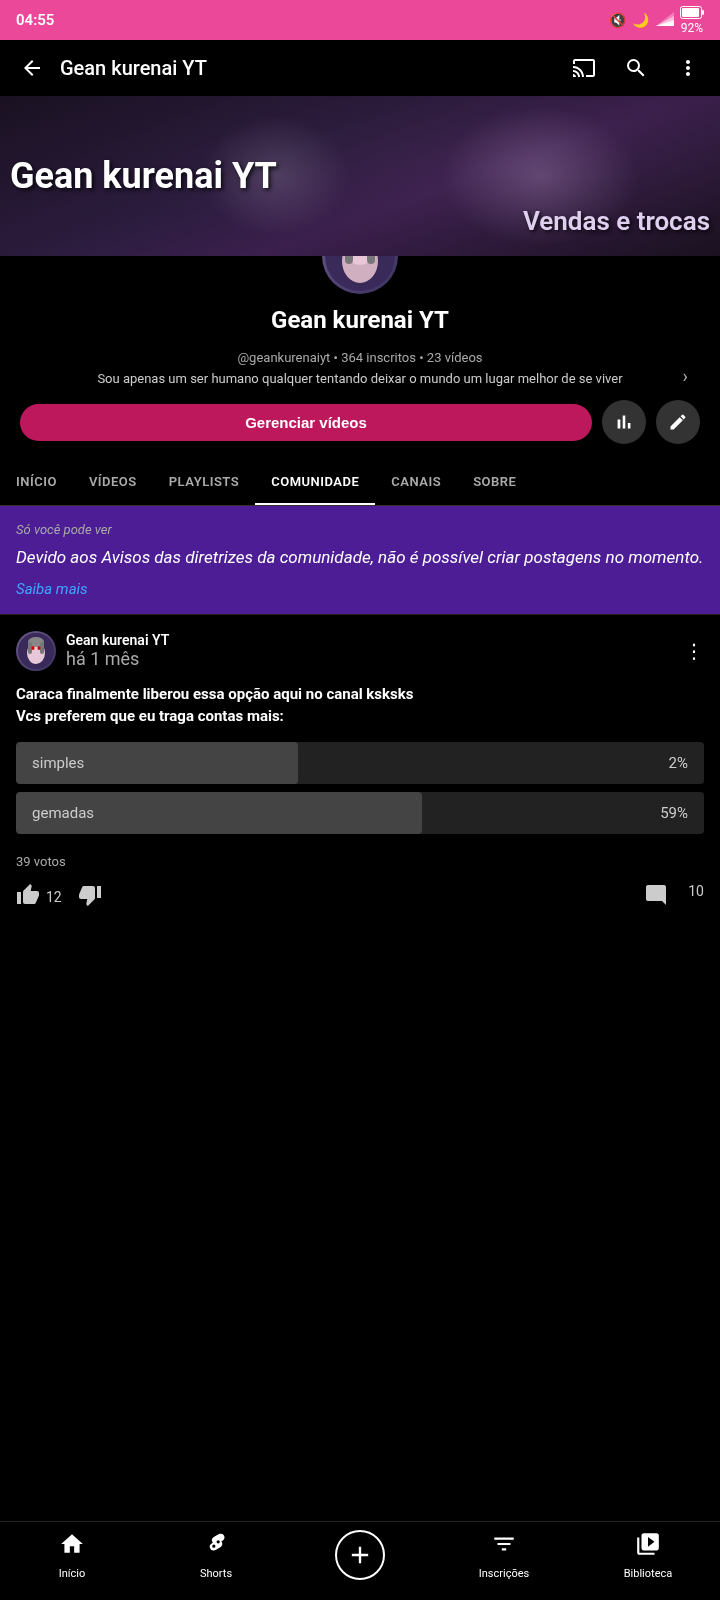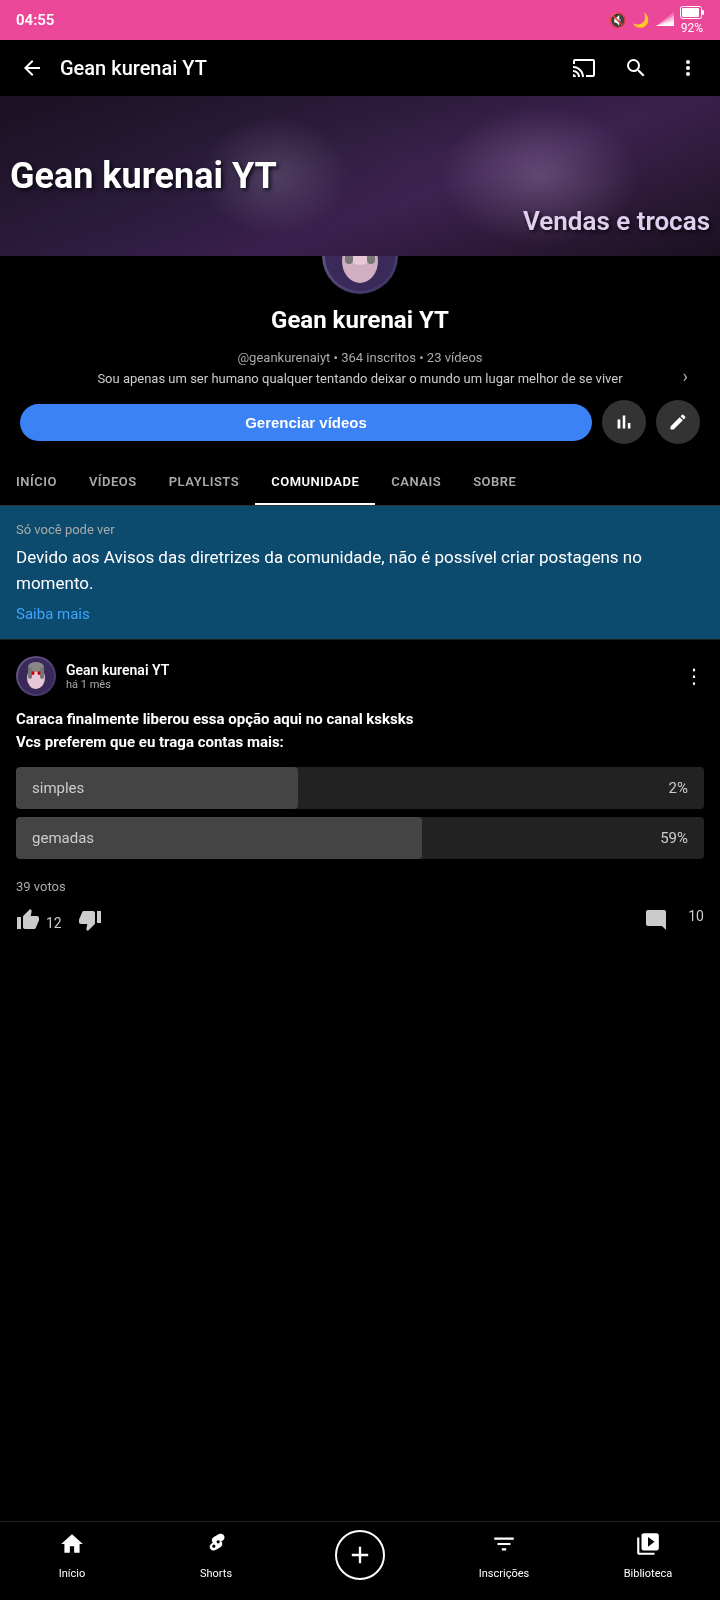--- a/index.html
+++ b/index.html
@@ -169,21 +169,21 @@
     .action-row {
       display: flex;
       align-items: center;
       gap: 10px;
       margin-top: 14px;
       width: 100%;
       padding: 0 4px;
     }
     .manage-btn {
       flex: 1;
-      background: #3b82f6;
+      background: #be185d;
       color: #fff;
       border: none;
       border-radius: 20px;
       padding: 10px 20px;
       font-size: 15px;
       font-weight: 600;
       cursor: pointer;
       text-align: center;
     }
     .icon-round-btn {
@@ -221,23 +221,24 @@
       letter-spacing: 0.5px;
       text-transform: uppercase;
     }
     .tab.active {
       color: #fff;
       border-bottom: 2px solid #fff;
     }
 
     
     .community-notice {
-      background: #0c4a6e;
+      background: #4c1d95;
       padding: 16px;
       margin: 0;
+      font-style: italic;
     }
     .notice-only-you {
       font-size: 13px;
       color: #aaa;
       margin-bottom: 8px;
     }
     .notice-text {
       font-size: 17px;
       color: #fff;
       line-height: 1.5;
@@ -280,21 +281,21 @@
       justify-content: center;
       font-size: 18px;
       overflow: hidden;
     }
     .post-author-info .name {
       font-size: 14px;
       font-weight: 600;
       color: #fff;
     }
     .post-author-info .time {
-      font-size: 11px;
+      font-size: 18px;
       color: #aaa;
     }
     .post-more-btn {
       background: none;
       border: none;
       color: #fff;
       font-size: 20px;
       cursor: pointer;
     }
     .post-text {

